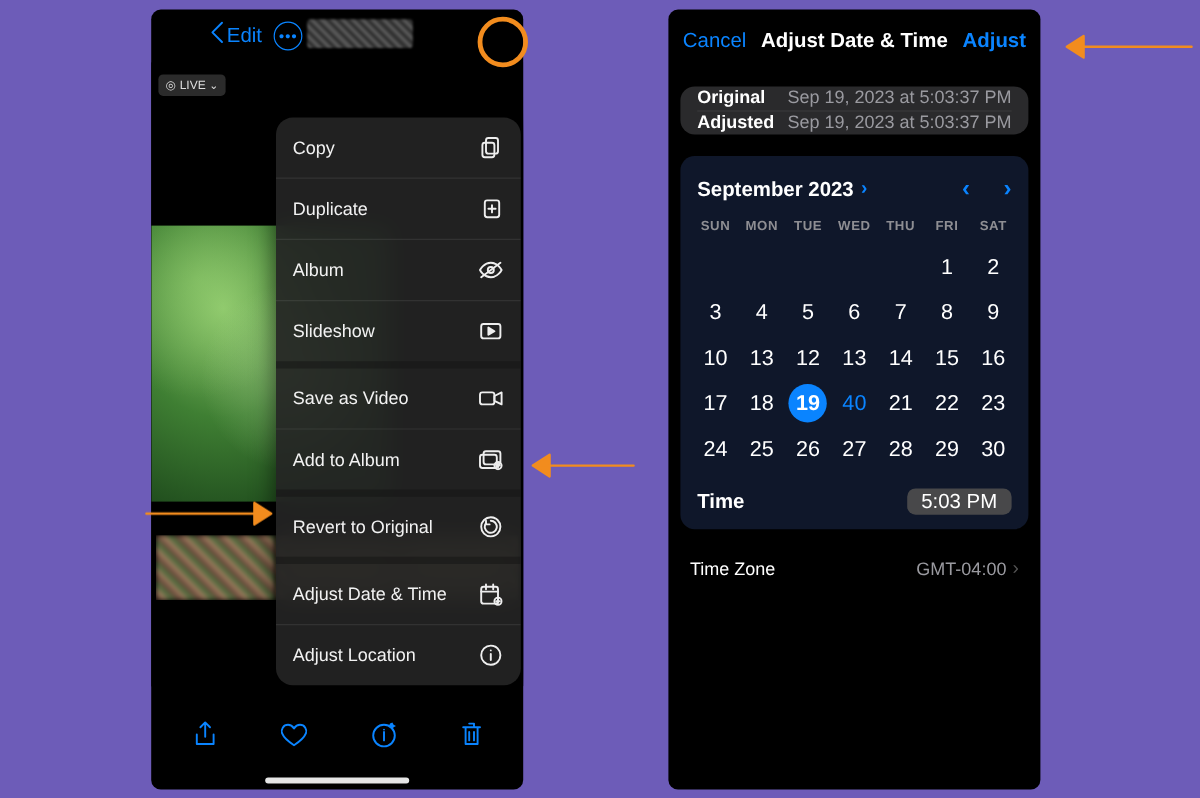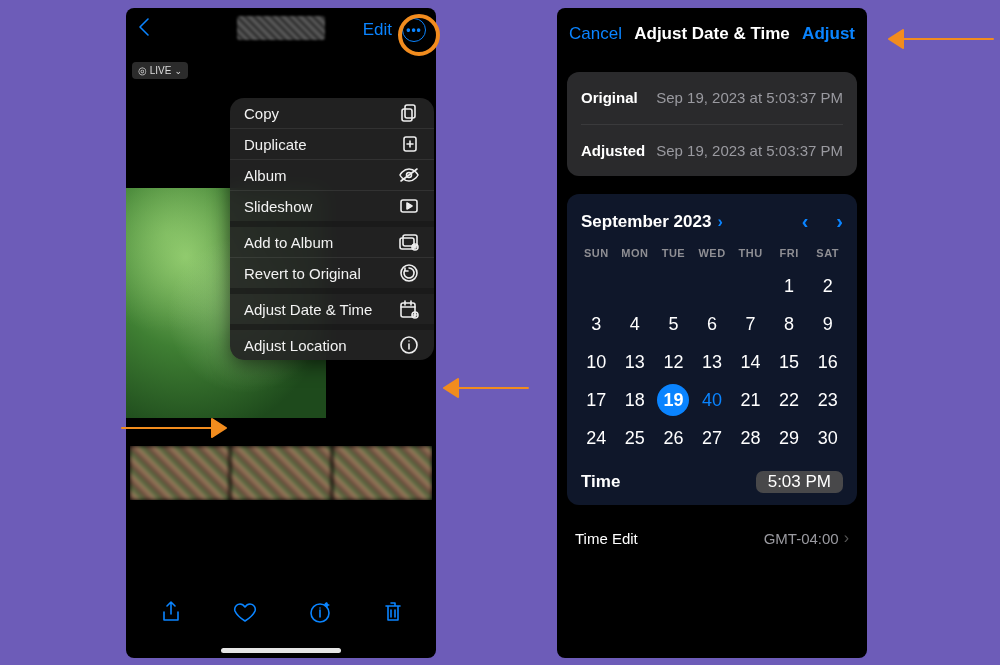--- a/index.html
+++ b/index.html
@@ -21,23 +21,23 @@
       color: #fff;
     }
     .phone-left { left: 126px; top: 8px; }
     .phone-right { left: 557px; top: 8px; }
 
     
     .photo-nav {
       height: 44px;
       display: flex;
       align-items: center;
-      justify-content: space-between;
       padding: 0 10px;
       position: relative;
+      margin-left: 37px;
     }
     .nav-back { color: #0a84ff; font-size: 22px; font-weight: bold; }
     .nav-title-blur {
       position: absolute;
       left: 50%; transform: translateX(-50%);
       top: 8px;
       width: 88px; height: 24px;
       background: repeating-linear-gradient(45deg,#555 0 3px,#333 3px 6px);
       filter: blur(1px);
       border-radius: 3px;
@@ -91,21 +91,21 @@
       backdrop-filter: blur(10px);
       border-radius: 14px;
       overflow: hidden;
       z-index: 5;
       box-shadow: 0 4px 20px rgba(0,0,0,.6);
     }
     .menu-item {
       display: flex;
       justify-content: space-between;
       align-items: center;
-      padding: 4px 14px;
+      padding: 14px 14px;
       font-size: 15px;
       border-bottom: 1px solid rgba(255,255,255,.08);
       color: #f2f2f2;
     }
     .menu-item:nth-child(4),
     .menu-item:nth-child(6),
     .menu-item:nth-child(7){
       border-bottom: 6px solid rgba(20,20,20,.5);
     }
     .menu-item:last-child { border-bottom: none; }
@@ -149,21 +149,21 @@
     .adj-title { font-size: 17px; font-weight: 600; }
 
     .card {
       margin: 12px 10px 0 10px;
       background: #2a2a2c;
       border-radius: 12px;
       padding: 0 14px;
     }
     .card-row {
       display: flex; justify-content: space-between; align-items: center;
-      padding: 16px 0;
+      padding: 0 0;
       border-bottom: 1px solid rgba(255,255,255,.08);
       font-size: 15px;
     }
     .card-row:last-child { border-bottom: none; }
     .card-row .label { color: #fff; font-weight: 600; }
     .card-row .value { color: #9a9aa0; text-align: right; font-size: 15px; line-height: 1.3; }
 
     .cal-card {
       margin: 18px 10px 0 10px;
       background: #0f172a;
@@ -288,20 +288,29 @@
               <path d="M3 14 L19 2"></path>
             </svg>
           </span>
         </div>
         <div class="menu-item">
           <span>Slideshow</span>
           <span class="menu-icon">
             <svg width="20" height="16" viewBox="0 0 20 16">
               <rect x="2" y="2" width="16" height="12" rx="2"></rect>
               <path d="M8 5v6l5-3z" fill="currentColor"></path>
+            </svg>
+          </span>
+        </div>
+        <div class="menu-item">
+          <span>Save as Video</span>
+          <span class="menu-icon">
+            <svg width="22" height="16" viewBox="0 0 22 16">
+              <rect x="2" y="3" width="12" height="10" rx="2"></rect>
+              <path d="M14 6l6-3v10l-6-3z"></path>
             </svg>
           </span>
         </div>
         <div class="menu-item">
           <span>Add to Album</span>
           <span class="menu-icon">
             <svg width="22" height="18" viewBox="0 0 22 18">
               <rect x="2" y="5" width="14" height="11" rx="2"></rect>
               <rect x="5" y="2" width="14" height="11" rx="2"></rect>
               <circle cx="17" cy="14" r="3"></circle>
@@ -506,21 +515,21 @@
           <span class="num">30</span>
         </div>
       </div>
     <div class="time-row">
       <span class="tlabel">Time</span>
       <span class="time-pill">5:03 PM</span>
     </div>
   </div>
 
   <div class="tz-row">
-    <span>Time Edit</span>
+    <span>Time Zone</span>
     <span class="tzval">
       <span>GMT-04:00</span>
       <span class="chev-r">›</span>
     </span>
   </div>
 </div>
 
 <div class="circle-annot"></div>
 
 <div class="arrow" style="left:440px; top:373px;">

